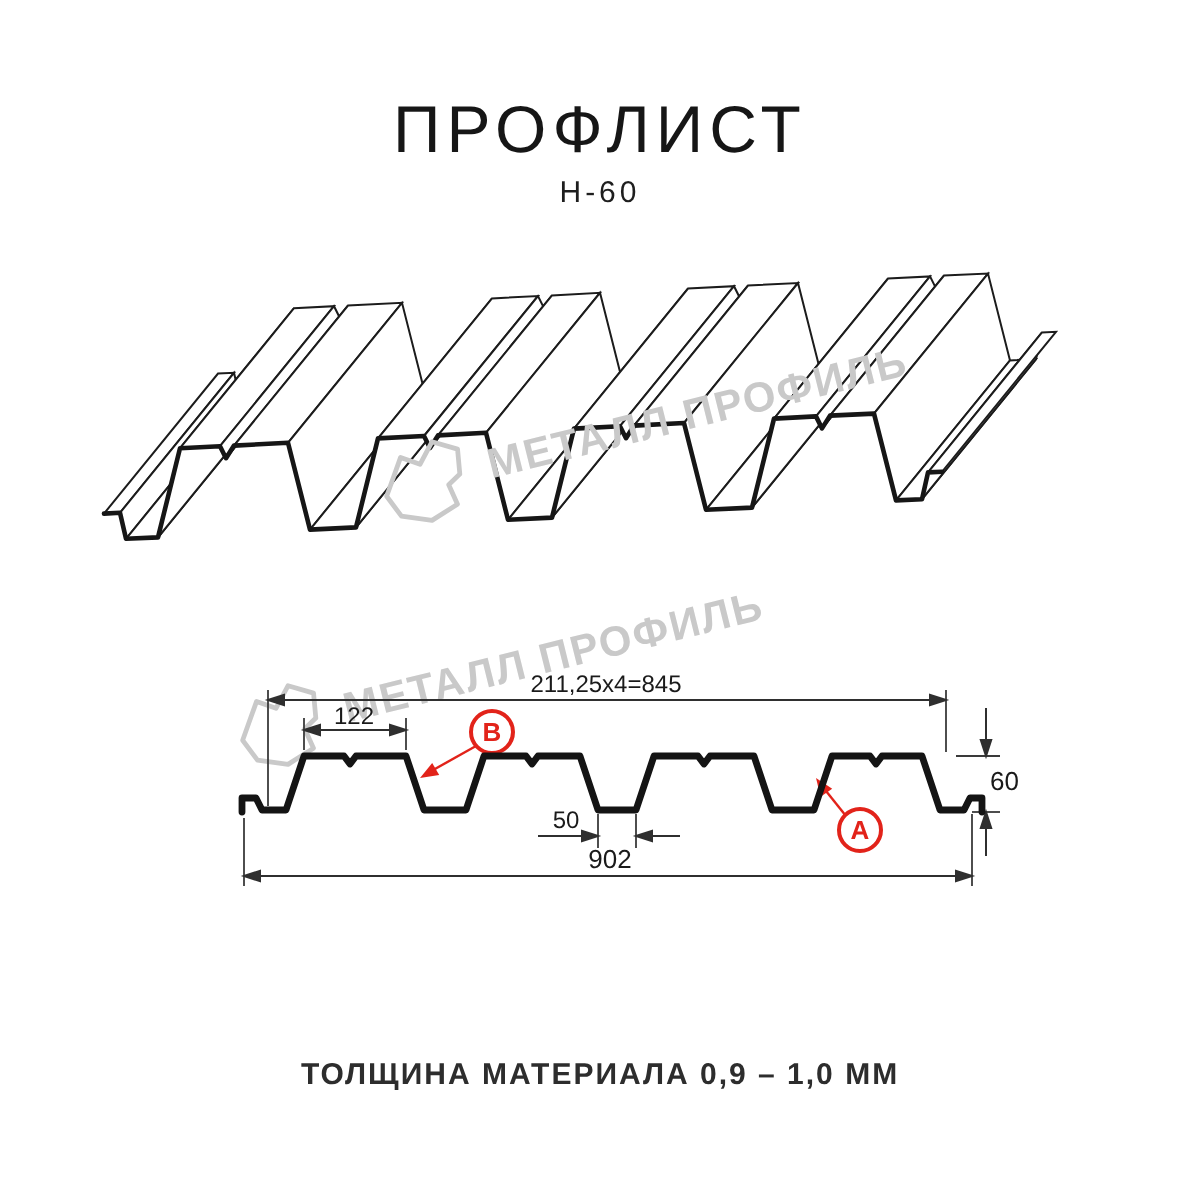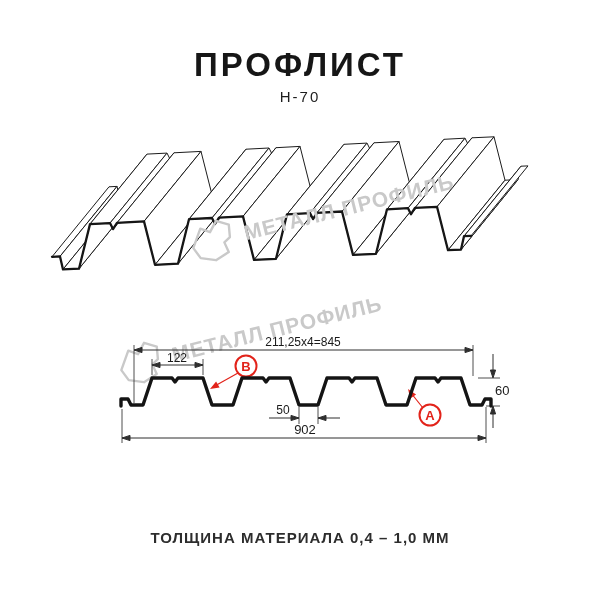--- a/index.html
+++ b/index.html
@@ -3,21 +3,21 @@
 <meta charset="utf-8">
 <style>
   html,body{margin:0;padding:0;}
   body{
     width:600px;height:600px;position:relative;overflow:hidden;
     background:#ffffff;
     font-family:"Liberation Sans", sans-serif;
   }
   .title{
     position:absolute;top:46px;left:0;width:600px;text-align:center;
-    font-size:33px;font-weight:bold;letter-spacing:3px;color:#161616;
+    font-size:33px;font-weight:normal;letter-spacing:3px;color:#161616;
   }
   .subtitle{
     position:absolute;top:88px;left:0;width:600px;text-align:center;
     font-size:15px;font-weight:normal;letter-spacing:2px;color:#1e1e1e;
   }
   .footer-text{
     position:absolute;top:529px;left:0;width:600px;text-align:center;
     font-size:15px;font-weight:bold;letter-spacing:1px;color:#2d2d2d;
   }
   .iso-wrap{position:absolute;left:30px;top:120px;z-index:2;}
@@ -31,21 +31,21 @@
   }
   .wm1{left:190px;top:226px;transform:rotate(-14deg);}
   .wm2{left:118px;top:348px;transform:rotate(-14deg);z-index:1;}
   svg text{font-family:"Liberation Sans", sans-serif;fill:#1a1a1a;}
   svg .red-label{fill:#e2231a;font-weight:bold;}
 </style>
 </head>
 <body>
 
 <div class="title">ПРОФЛИСТ</div>
-<div class="subtitle">Н-70</div>
+<div class="subtitle">Н-60</div>
 
 <div class="iso-wrap">
   <svg width="540" height="190" viewBox="0 0 540 190">
     <g id="iso-geometry">
         <polygon points="22.0,136.8 30.0,136.4 87.0,66.4 79.0,66.8" fill="#ffffff" stroke="#1c1c1c" stroke-width="1"></polygon>
         <polygon points="30.0,136.4 33.0,149.4 90.0,79.4 87.0,66.4" fill="#ffffff" stroke="#1c1c1c" stroke-width="1"></polygon>
         <polygon points="33.0,149.4 49.0,148.7 106.0,78.7 90.0,79.4" fill="#ffffff" stroke="#1c1c1c" stroke-width="1"></polygon>
         <polygon points="49.0,148.7 60.0,104.1 117.0,34.1 106.0,78.7" fill="#ffffff" stroke="#1c1c1c" stroke-width="1"></polygon>
         <polygon points="60.0,104.1 80.0,103.1 137.0,33.1 117.0,34.1" fill="#ffffff" stroke="#1c1c1c" stroke-width="1"></polygon>
         <polygon points="80.0,103.1 83.0,109.1 140.0,39.1 137.0,33.1" fill="#ffffff" stroke="#1c1c1c" stroke-width="1"></polygon>
@@ -153,13 +153,13 @@
       <line x1="423" y1="394" x2="411" y2="379" stroke="#e2231a" stroke-width="1.2"></line>
       <polygon points="408,375 416.1,380.4 410.3,384.4" fill="#e2231a"></polygon>
       <circle cx="430" cy="401" r="10.5" fill="none" stroke="#e2231a" stroke-width="2"></circle>
       <text x="430" y="405.5" font-size="13" text-anchor="middle" class="red-label">А</text>
     </g>
 
     <path id="tech-profile" d="M121 392 L121 385 L128 385 L131 391 L143 391 L152 364 L172 364 L175 368 L178 364 L203 364 L212 391 L233 391 L242 364 L263 364 L266 368 L269 364 L290 364 L299 391 L318 391 L327 364 L349 364 L352 368 L355 364 L377 364 L386 391 L407 391 L416 364 L435 364 L438 368 L441 364 L461 364 L470 391 L482 391 L485 385 L491 385 L491 392" fill="none" stroke="#141414" stroke-width="3.4" stroke-linejoin="round" stroke-linecap="round"></path>
   </svg>
 </div>
 
-<div class="footer-text">ТОЛЩИНА МАТЕРИАЛА 0,4 – 1,0 ММ</div>
+<div class="footer-text">ТОЛЩИНА МАТЕРИАЛА 0,9 – 1,0 ММ</div>
 
 </body></html>

